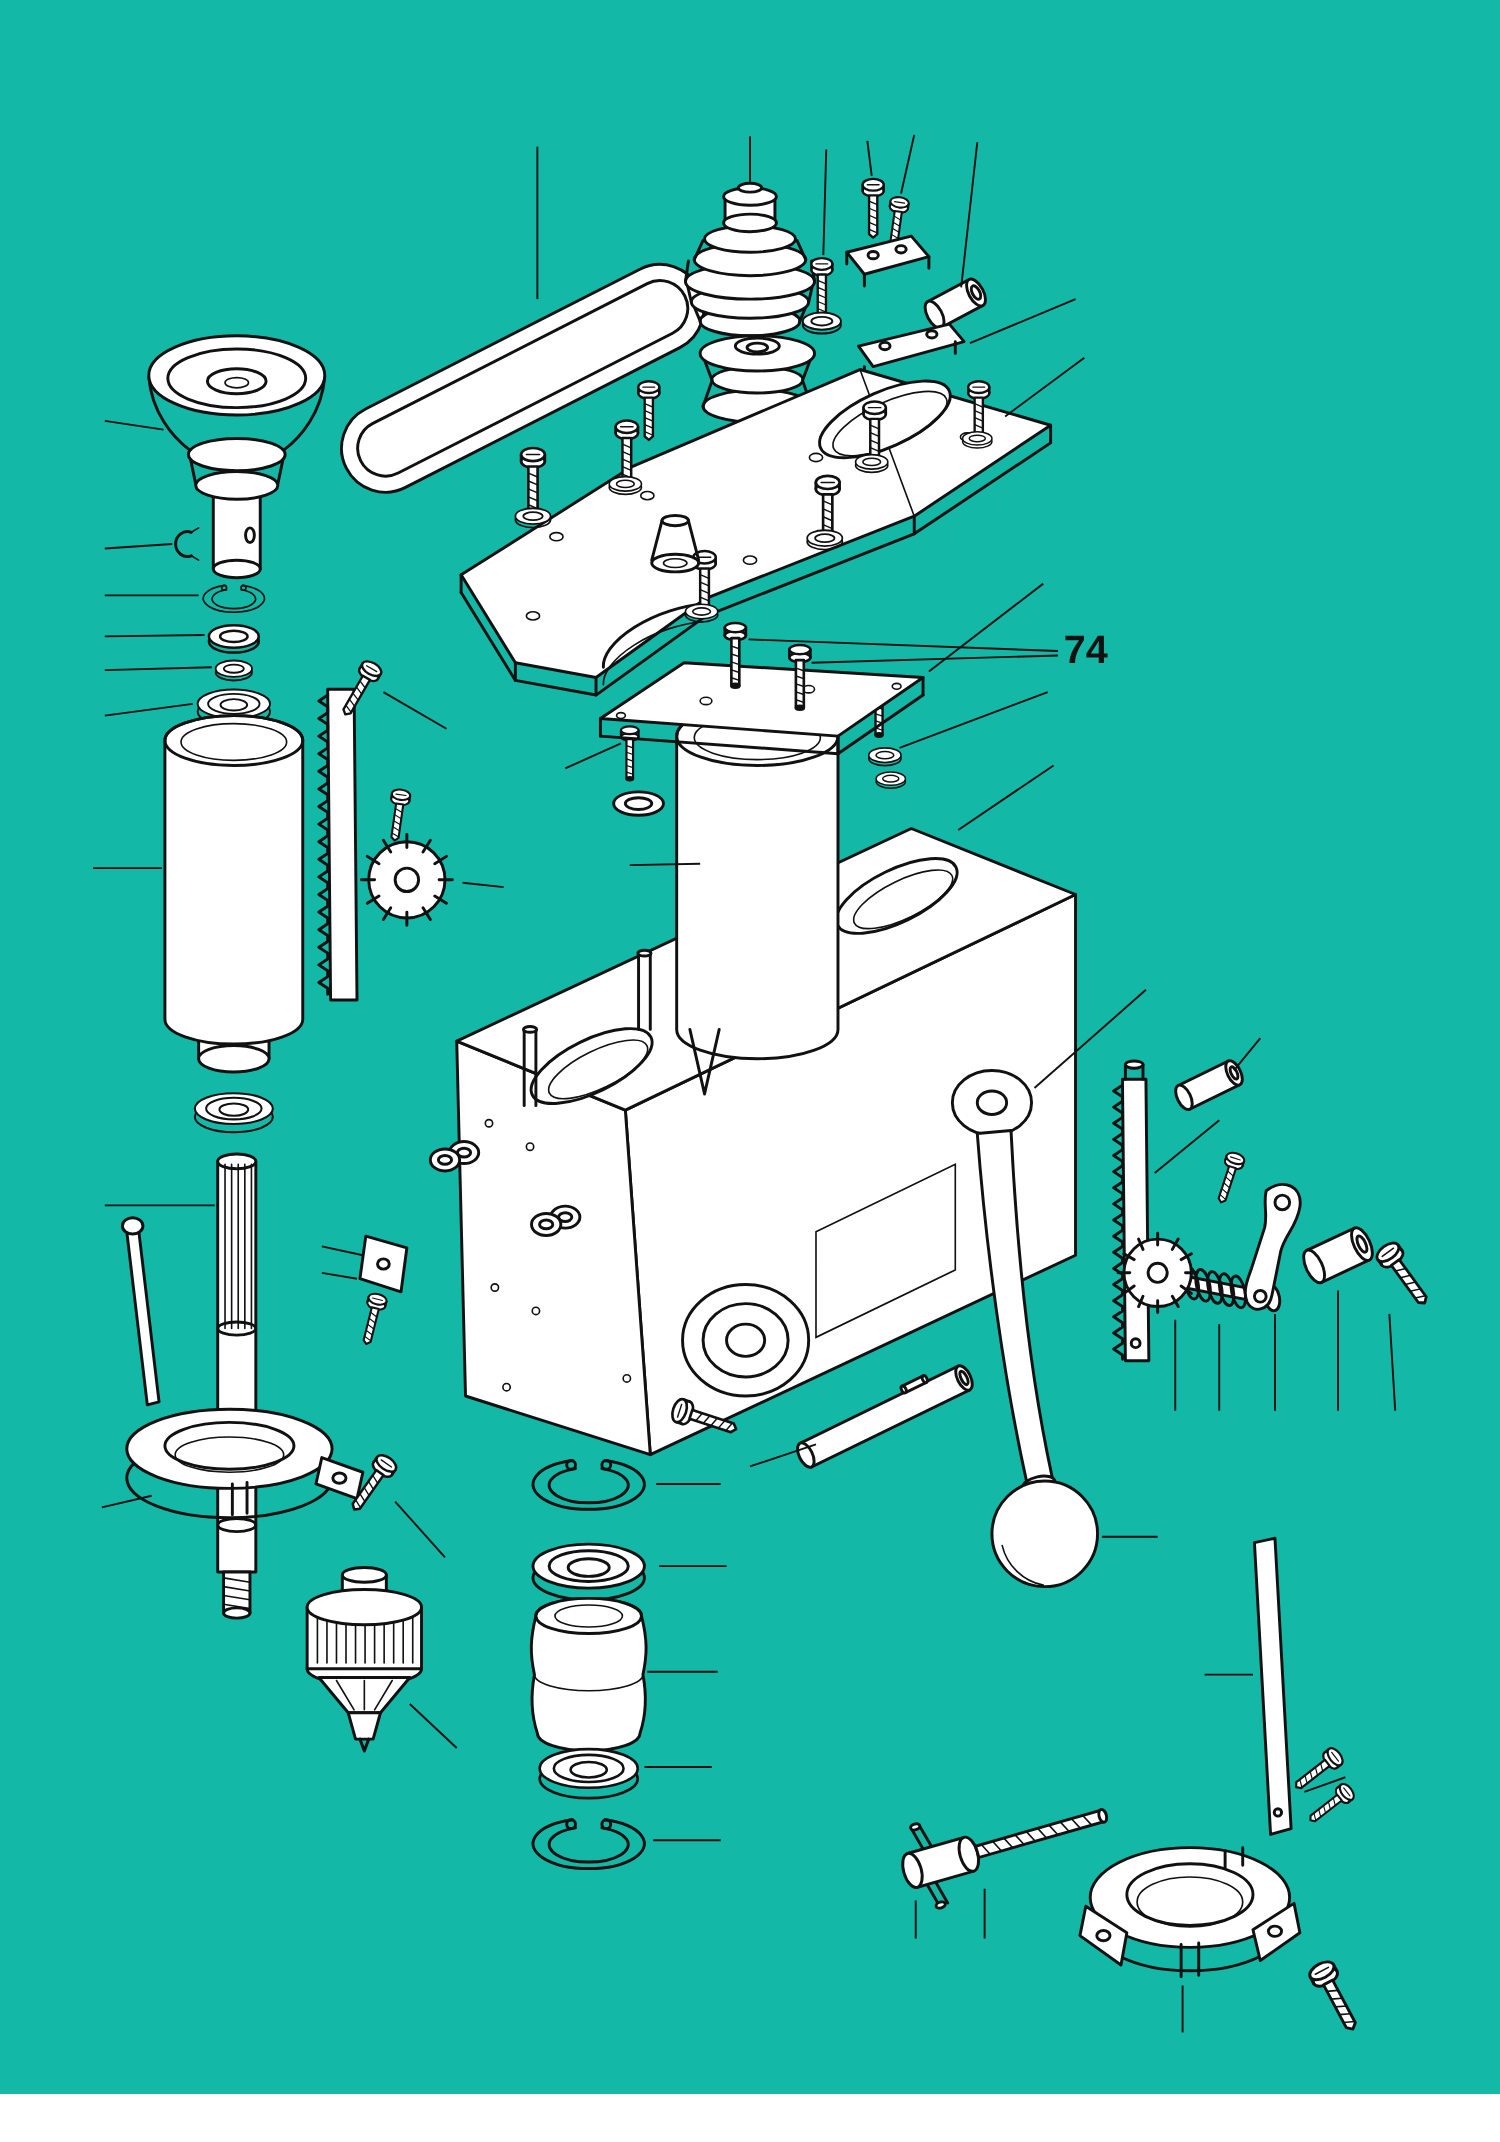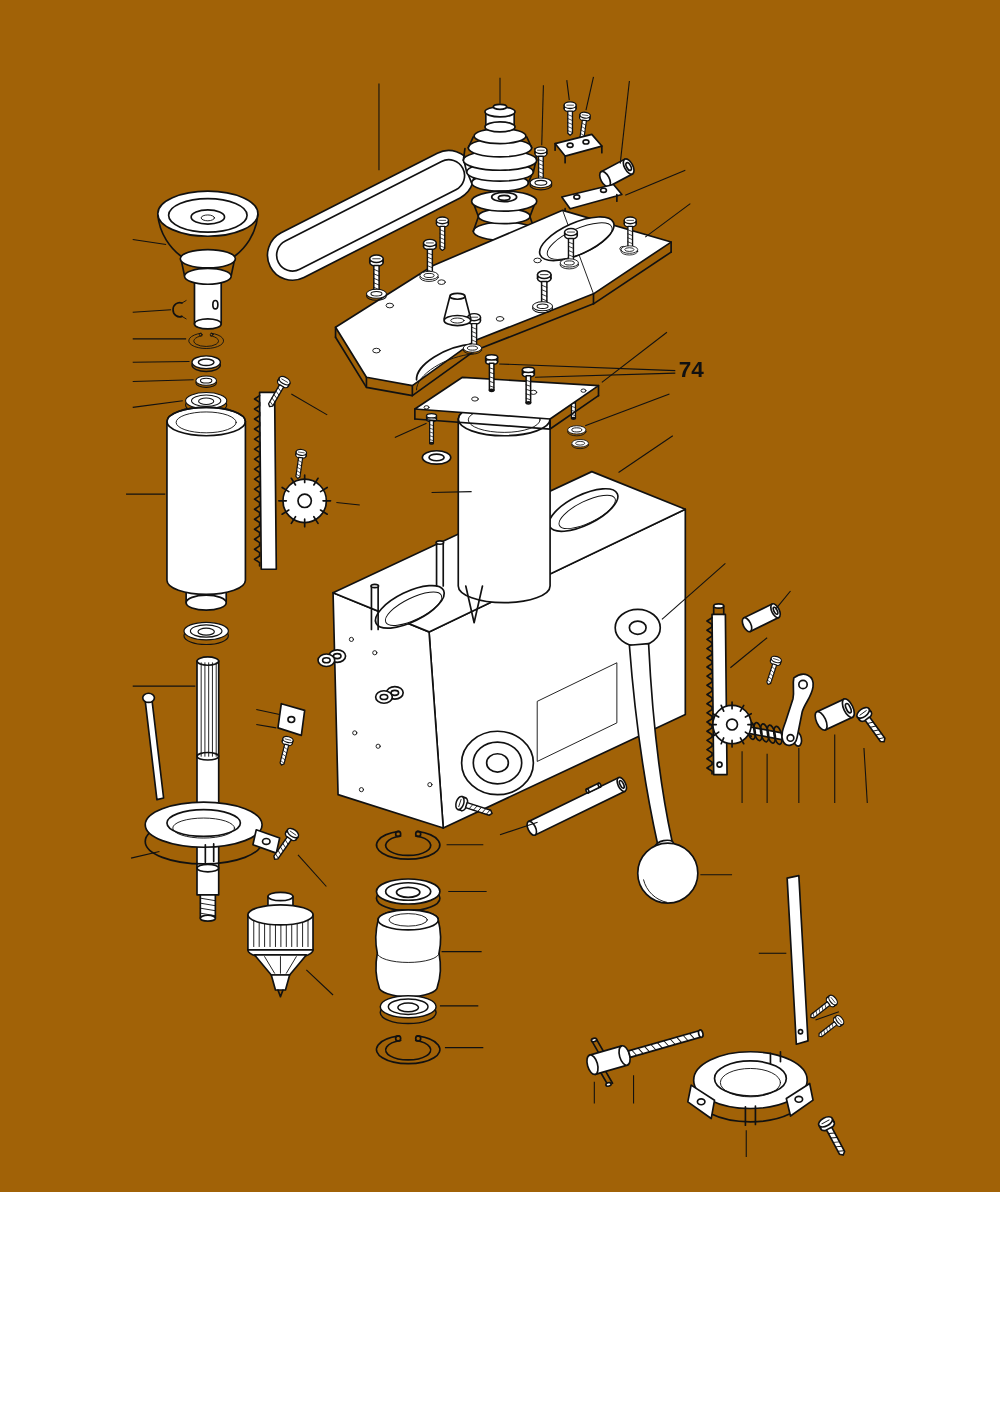--- a/index.html
+++ b/index.html
@@ -1,16 +1,16 @@
 <!DOCTYPE html>
 <html><head>
 <meta charset="utf-8">
 <style>
   html,body{margin:0;padding:0;background:#fff}
-  .canvas{position:relative;width:1000px;height:1192px;background:#a16207;overflow:hidden;
+  .canvas{position:relative;width:1000px;height:1396px;background:#14b8a6;overflow:hidden;
           font-family:"Liberation Sans",sans-serif}
   .canvas svg{display:block;width:100%;height:100%}
   .ln{fill:none;stroke:#111;stroke-width:2;stroke-linecap:round;stroke-linejoin:round}
   .fw{fill:#fff;stroke:#111;stroke-width:2;stroke-linejoin:round}
   .thin{fill:none;stroke:#111;stroke-width:1.1;stroke-linecap:round}
   .leader{fill:none;stroke:#111;stroke-width:1.3}
   .lbl{font:bold 27px "Liberation Sans",sans-serif;fill:#111}
 </style>
 </head>
 <body>

